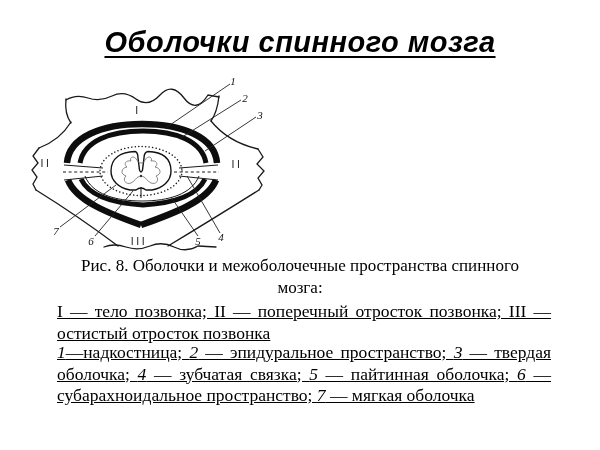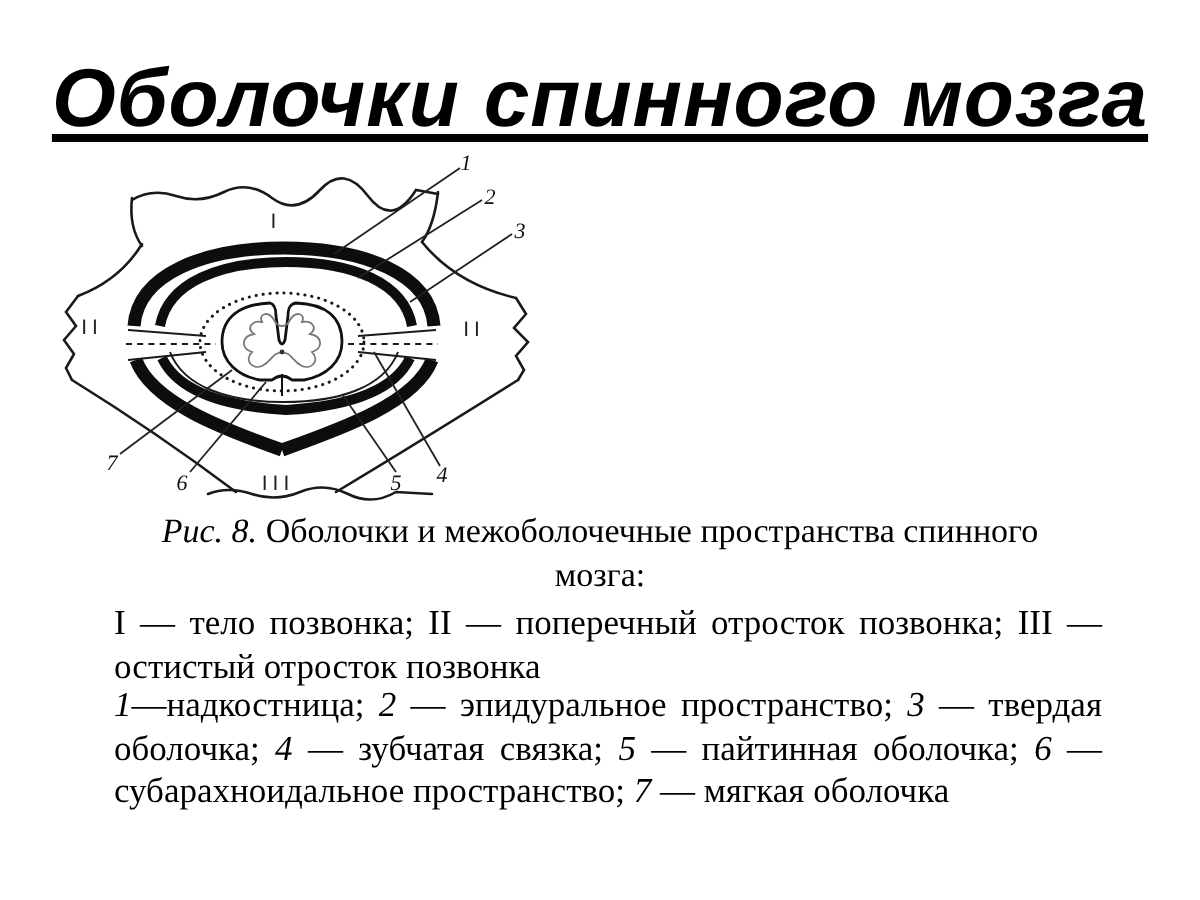--- a/index.html
+++ b/index.html
@@ -3,31 +3,31 @@
 <meta charset="utf-8">
 <style>
   html,body{margin:0;padding:0;}
   body{
     width:600px;height:450px;background:#ffffff;position:relative;overflow:hidden;
     font-family:"Liberation Serif",serif;color:#000;
   }
   .title{position:absolute;top:26px;left:0;right:0;text-align:center;}
   .title span{
     font-family:"Liberation Sans",sans-serif;font-style:italic;font-weight:700;
-    font-size:41px;letter-spacing:.5px;text-decoration:underline;text-underline-offset:4px;text-align:center;
+    font-size:29px;letter-spacing:.5px;text-decoration:underline;text-underline-offset:4px;text-align:center;
   }
   .figure-wrap{position:absolute;left:8px;top:72px;width:272px;height:184px;}
   .caption{
     position:absolute;top:255px;left:60px;width:480px;text-align:center;
     font-size:17px;line-height:22px;
   }
-  .caption .it{font-style:italic;}
+  .caption .it{}
   .legend{
     position:absolute;left:57px;width:494px;text-align:justify;
-    font-size:17.5px;line-height:21.5px;
+    font-size:17.5px;line-height:21.5px;text-decoration:underline;
   }
   .legend.roman{top:301px;}
   .legend.arabic{top:342px;}
   .legend .num{font-style:italic;}
   svg text.fig-num{font-family:"Liberation Serif",serif;font-style:italic;font-size:11px;fill:#111;}
   svg text.fig-roman{font-family:"Liberation Sans",sans-serif;font-size:10.5px;fill:#222;letter-spacing:2.5px;}
 </style>
 </head>
 <body>
 

